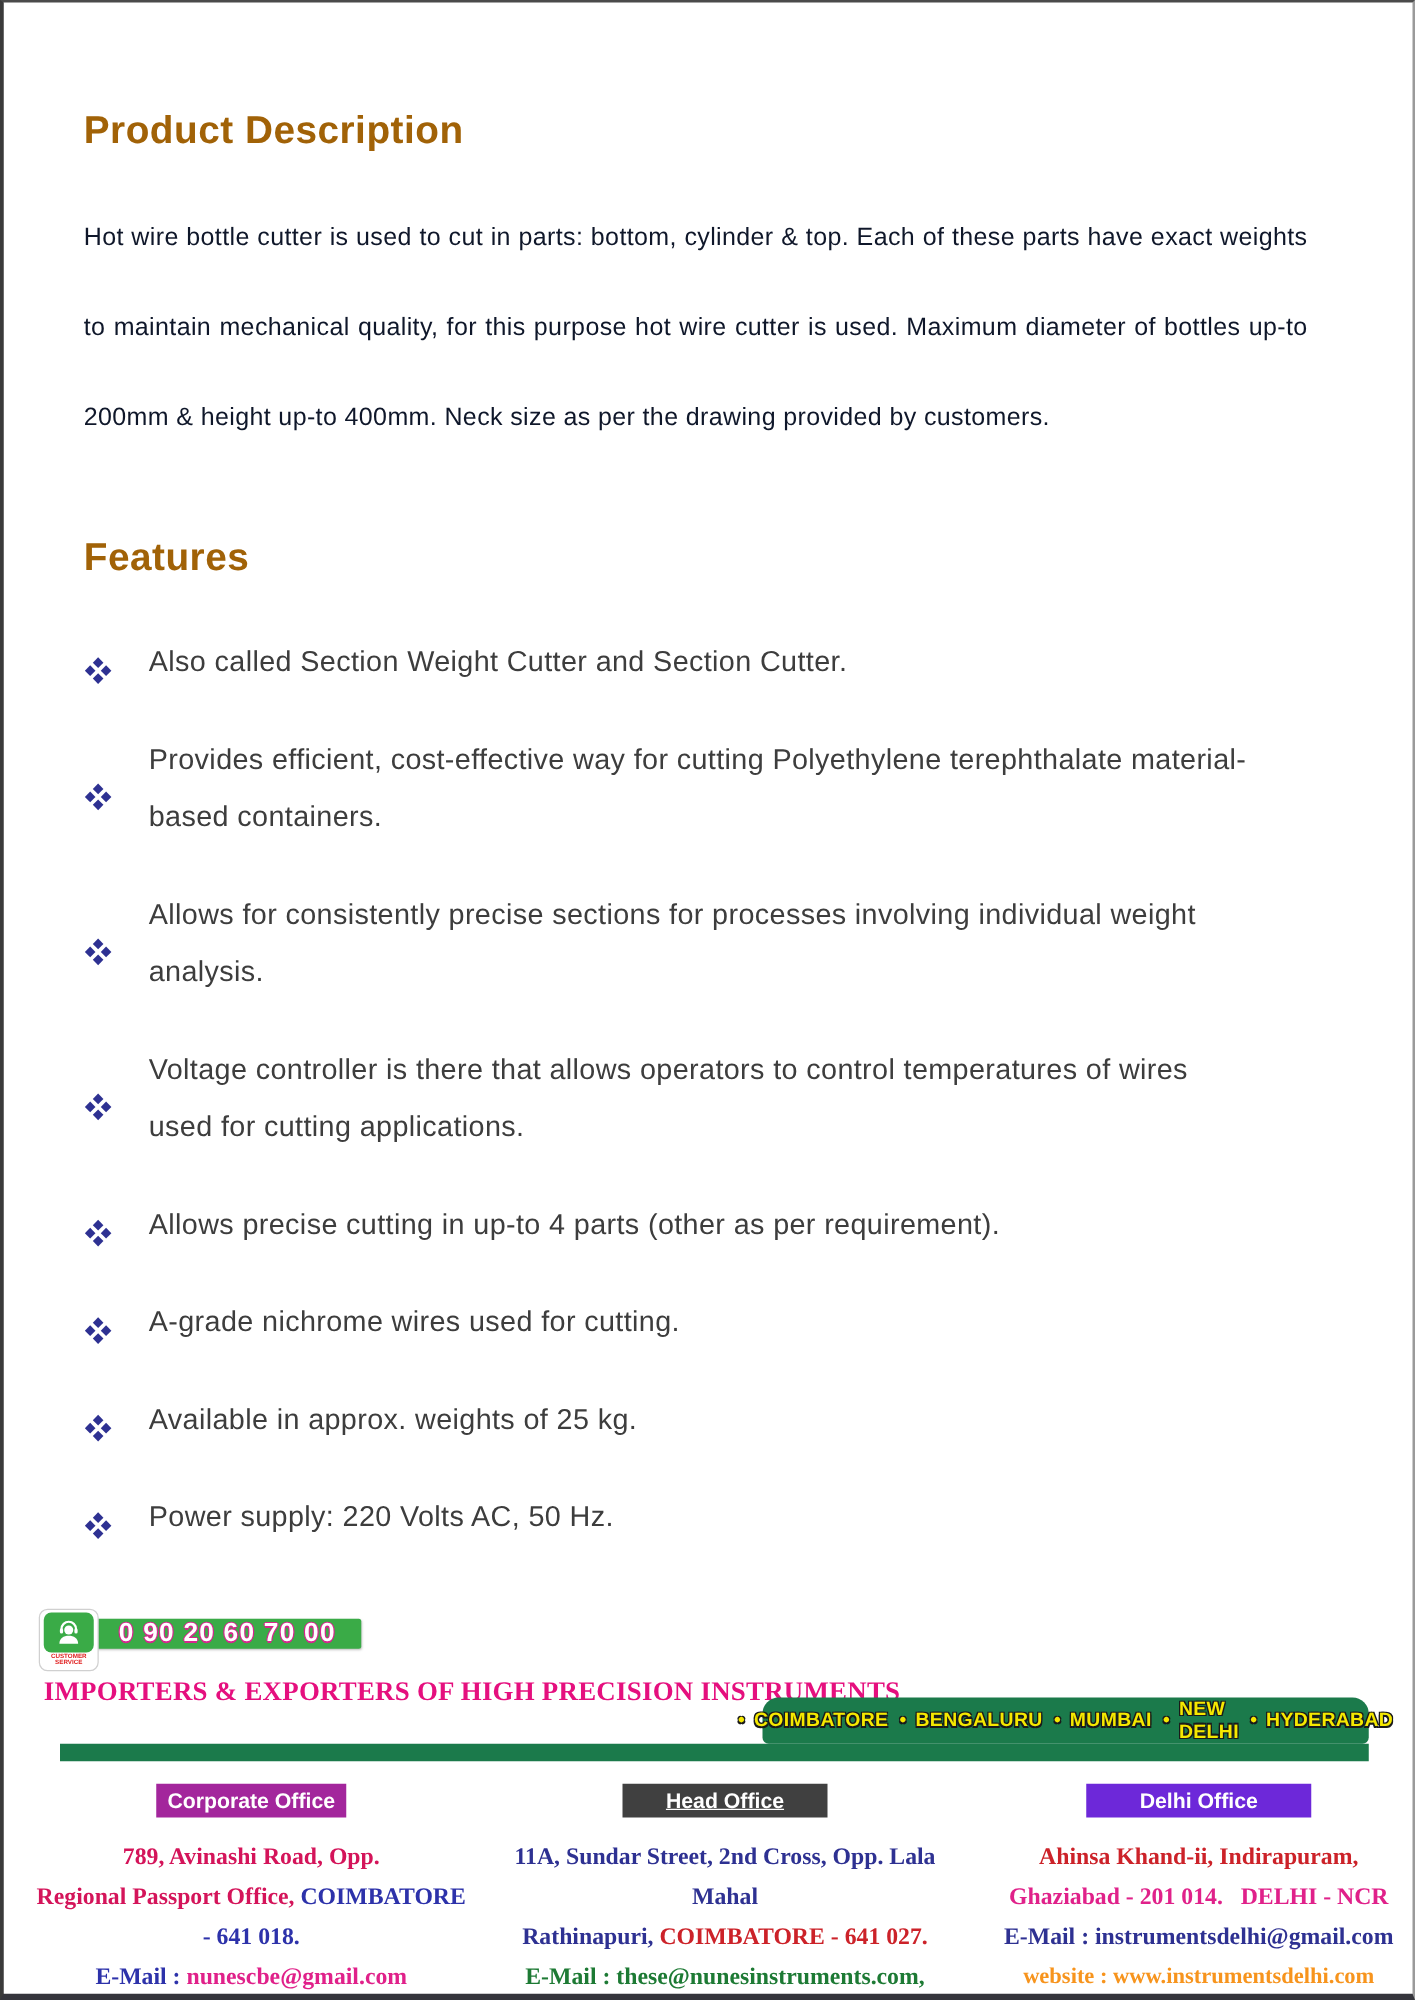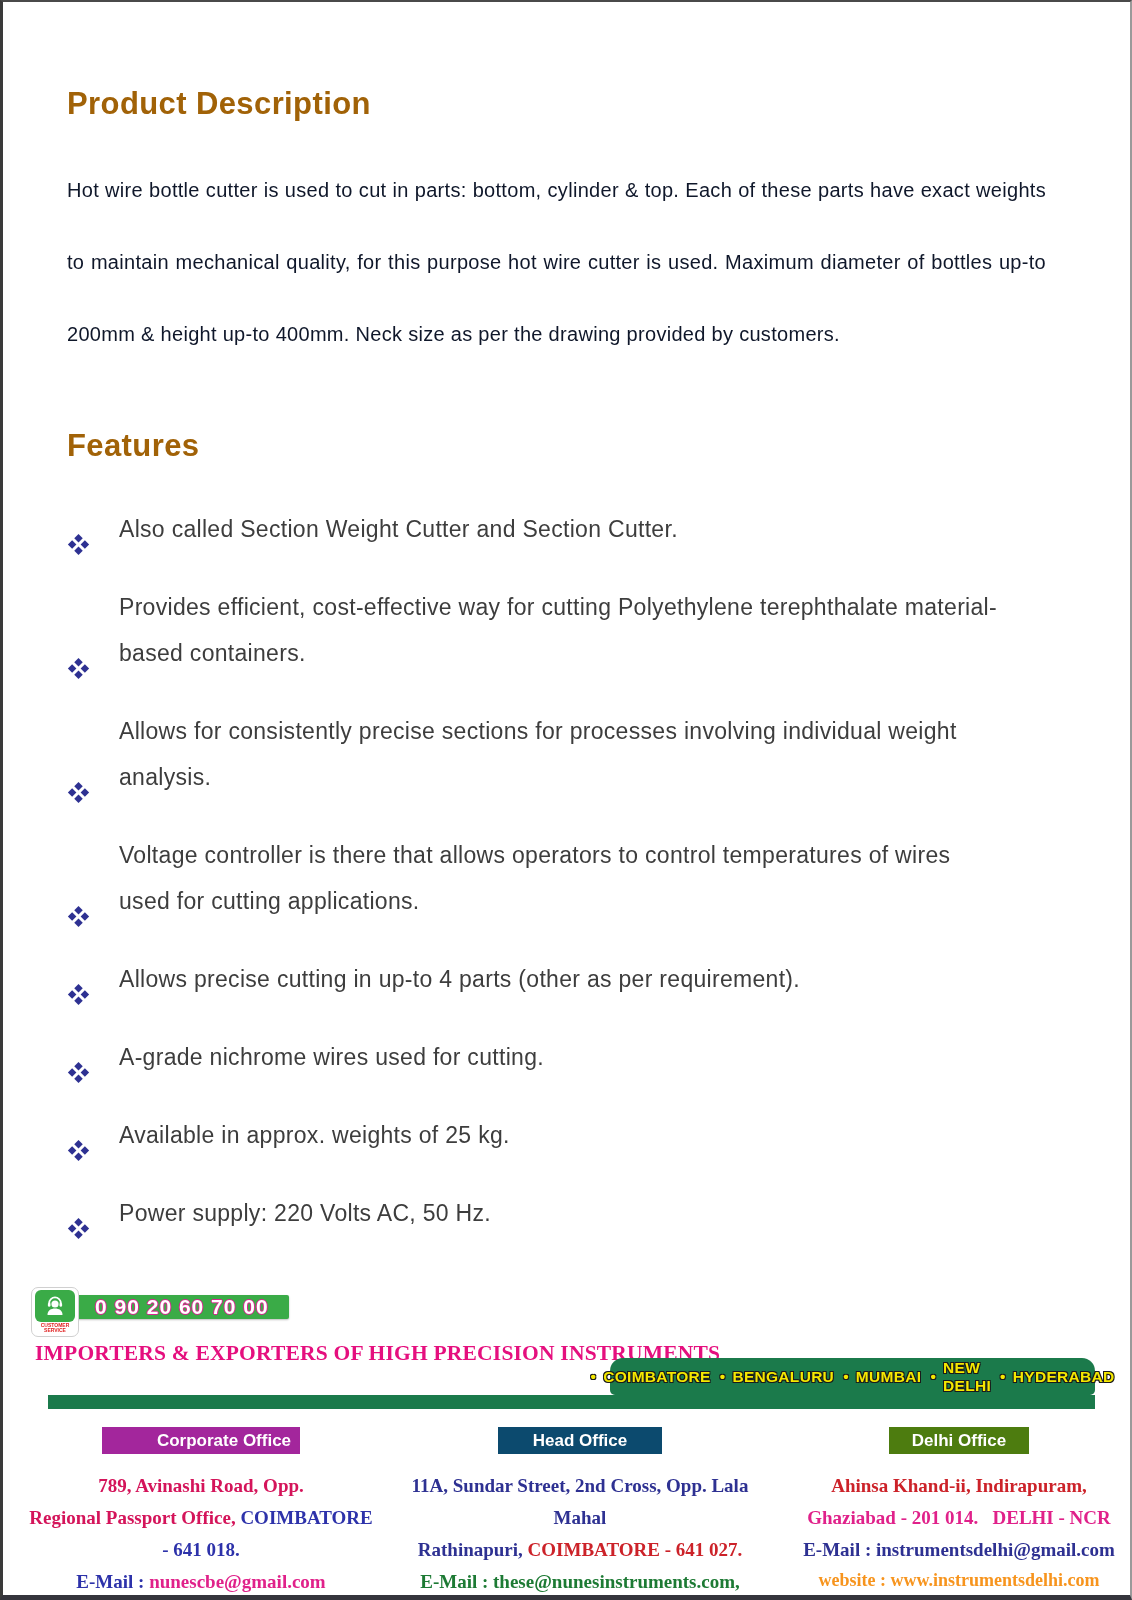--- a/index.html
+++ b/index.html
@@ -21,21 +21,21 @@
   .section-heading {
     margin:0; color:#a16207; font-size:31px; font-weight:bold; letter-spacing:0.4px;
   }
   .body-text {
     margin:32px 0 0 0; font-size:20px; color:#0f172a;
     line-height:72px; text-align:justify; letter-spacing:0.3px;
   }
   .features-heading { margin-top:58px; }
   .features-list { list-style:none; margin:42px 0 0 0; padding:0 40px 0 4px; }
   .features-list li {
-    display:flex; align-items:flex-end; gap:33px;
+    display:flex; align-items:center; gap:33px;
     font-size:23px; color:#3d3d3d; line-height:46px;
     margin-bottom:32px; letter-spacing:0.3px;
   }
   .bullet-diamond {
     flex:0 0 auto; width:15px; height:15px;
     transform:rotate(45deg); position:relative; margin-top:15px;
   }
   .bullet-diamond::before {
     content:""; position:absolute; top:0; left:0; width:6px; height:6px;
     background:#2e3192;
@@ -89,23 +89,23 @@
     position:absolute; top:140px; left:0; right:0;
     display:grid; grid-template-columns:352px 372px 352px; column-gap:17px;
     padding-left:22px; font-family:"Liberation Serif", serif;
   }
   .office-col { text-align:center; }
   .office-badge {
     display:block; margin:0 auto; height:27px; line-height:27px;
     color:#ffffff; font-weight:bold; font-size:17px; text-align:center;
     font-family:"Liberation Sans", sans-serif; border:0; cursor:default;
   }
-  .badge-purple { background:#a3269c; width:152px;padding-left:46px; }
-  .badge-red    { background:#0c4a6e; width:164px; }
-  .badge-navy   { background:#4d7c0f; width:140px; }
+  .badge-purple { background:#a3269c; width:152px; }
+  .badge-red    { background:#404040; width:164px;text-decoration:underline; }
+  .badge-navy   { background:#6d28d9; width:180px; }
   .office-line { font-weight:bold; font-size:19px; line-height:32px; margin:0; }
   .office-line.first { margin-top:16px; }
   .t-crimson { color:#d4145a; }
   .t-blue    { color:#2d32aa; }
   .t-navy    { color:#2e3192; }
   .t-red     { color:#cc2229; }
   .t-green   { color:#1d7a34; }
   .t-magenta { color:#e0218a; }
   .t-orange  { color:#f7941d; }
   .mob-line  { font-size:21px; line-height:36px; }

